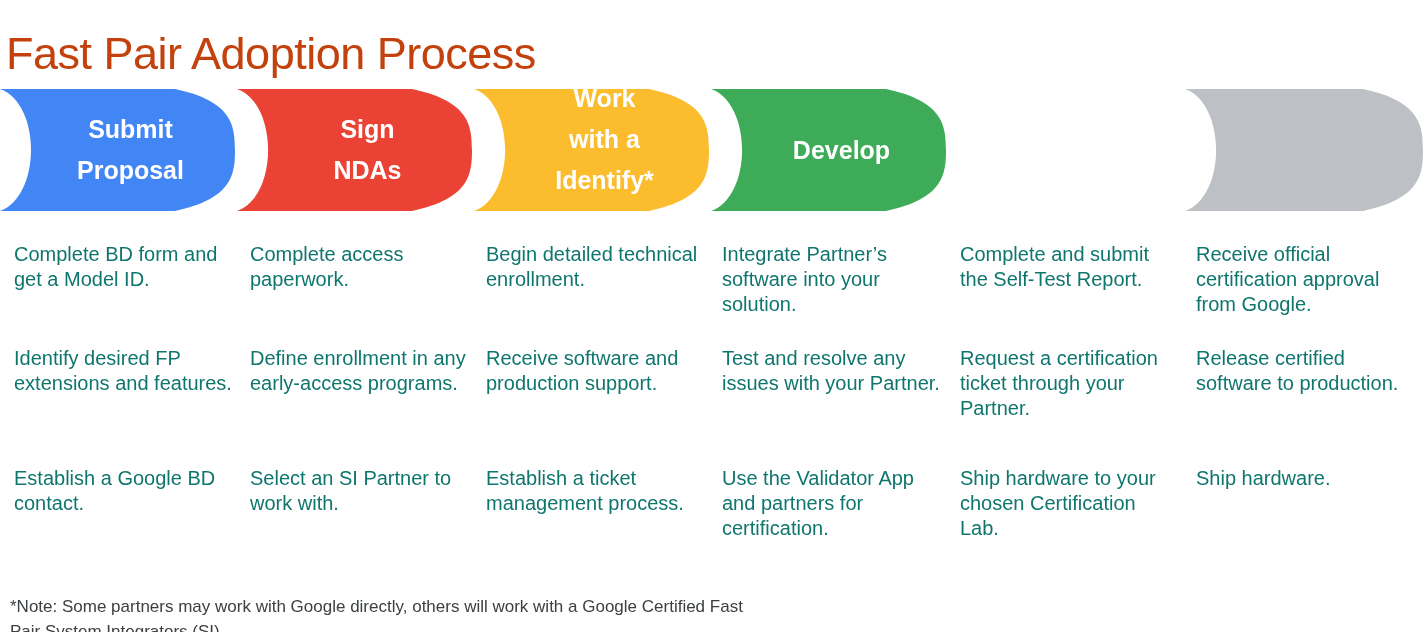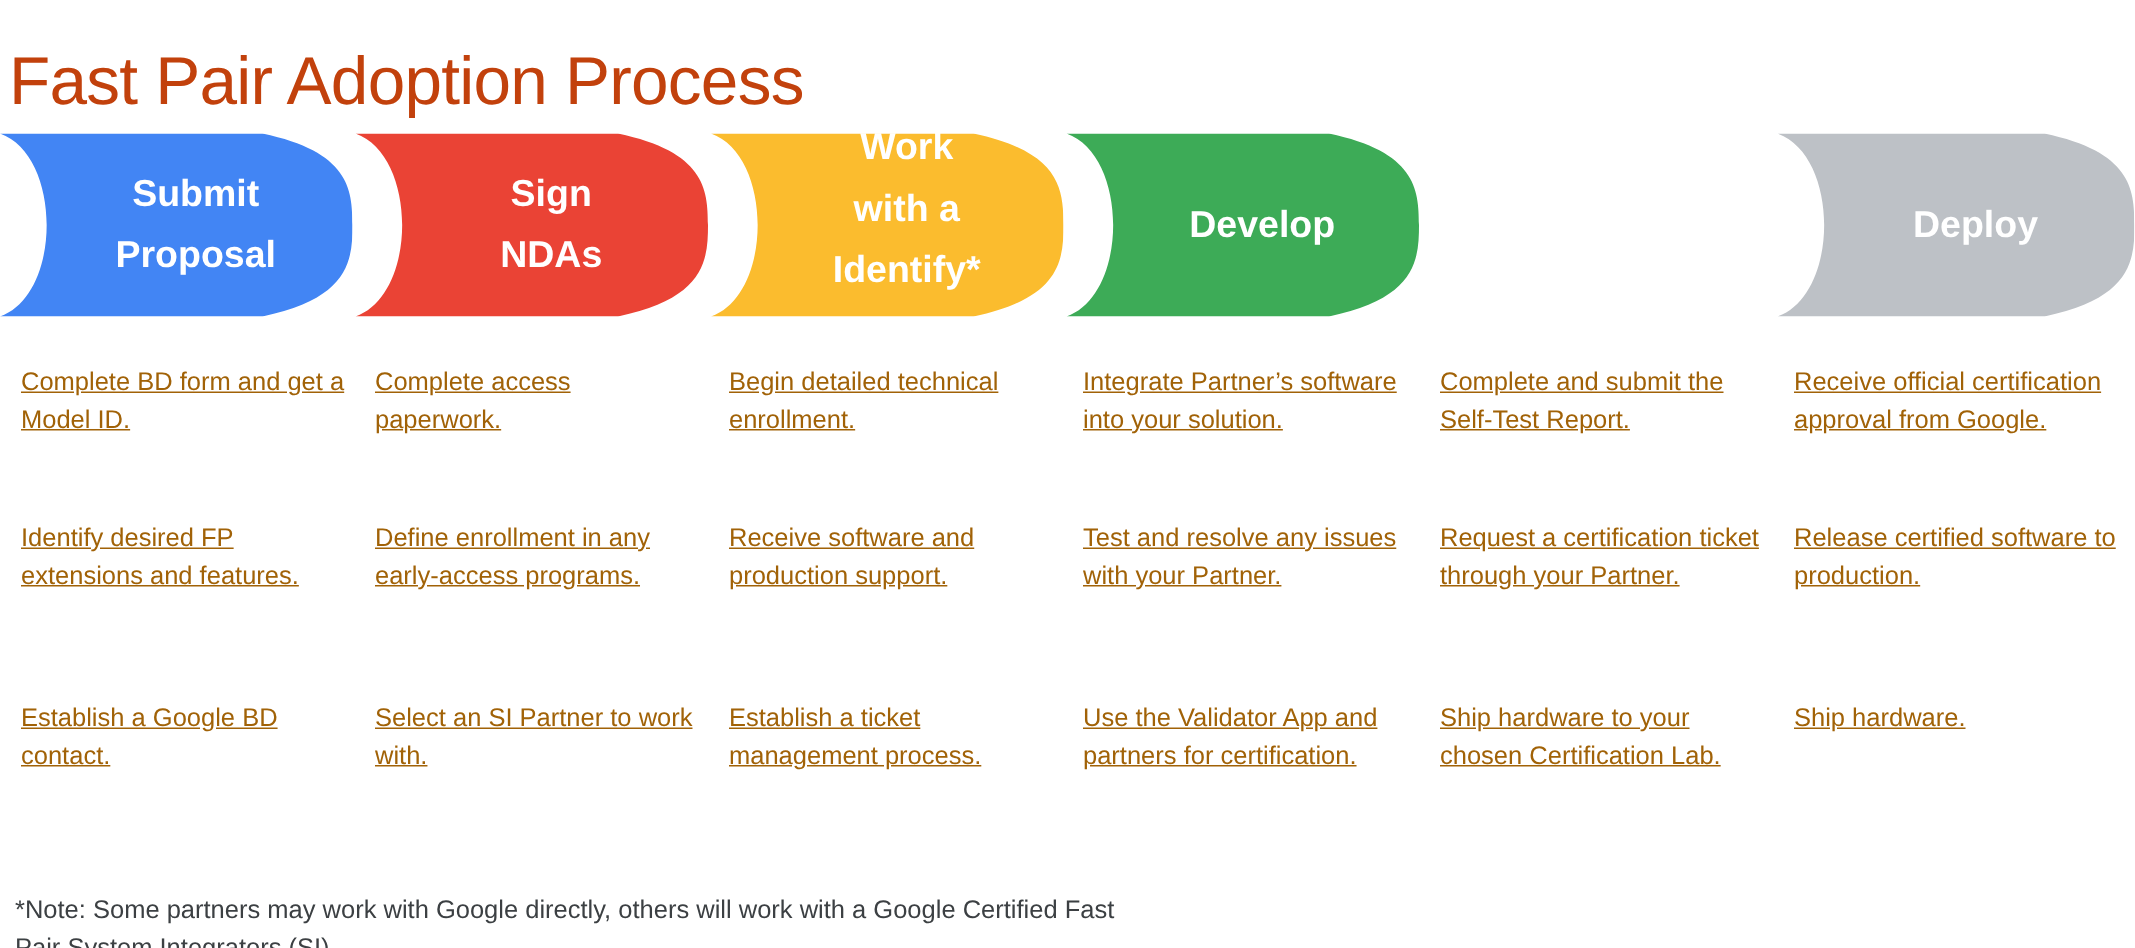--- a/index.html
+++ b/index.html
@@ -75,26 +75,25 @@
     top: 236px;
     width: 1423px;
     height: 330px;
   }
   .detail-col {
     position: absolute;
     top: 0;
     width: 218px;
   }
   .detail-row {
-    font-size: 17px;
+    font-size: 20px;
     line-height: 25px;
-    color: #a16207;
+    color: #0f766e;
     position: absolute;
     width: 218px;
-    text-decoration: underline;
   }
   .detail-row.r0 { top: 6px; }
   .detail-row.r1 { top: 110px; }
   .detail-row.r2 { top: 230px; }
 
   
   .footnote {
     position: absolute;
     left: 10px;
     top: 577px;
@@ -135,21 +134,20 @@
     <div class="chevron" style="left: 711px; width: 235px;">
       <svg viewBox="0 0 235 122" preserveAspectRatio="none">
         <path d="M 0,0 C 41.48,14.639999999999999 41.48,107.36 0,122 L 175,122 C 232.4,109.8 235,85.39999999999999 235,61 C 235,36.6 232.4,12.200000000000001 175,0 Z" fill="#3DAB57"></path>
       </svg>
       <div class="chevron-label" style="margin-top: 0px;">Develop</div>
     </div>
     <div class="chevron" style="left: 1185px; width: 238px;">
       <svg viewBox="0 0 238 122" preserveAspectRatio="none">
         <path d="M 0,0 C 41.48,14.639999999999999 41.48,107.36 0,122 L 178,122 C 235.4,109.8 238,85.39999999999999 238,61 C 238,36.6 235.4,12.200000000000001 178,0 Z" fill="#BDC1C6"></path>
       </svg>
-      <div class="chevron-label" style="margin-top: 0px;">Deploy</div>
     </div>
   </div>
 
 <div class="detail-grid">
     <div class="detail-col" style="left: 14px;">
       <div class="detail-row r0">Complete BD form and get a Model ID.</div>
       <div class="detail-row r1">Identify desired FP extensions and features.</div>
       <div class="detail-row r2">Establish a Google BD contact.</div>
     </div>
     <div class="detail-col" style="left: 250px;">

